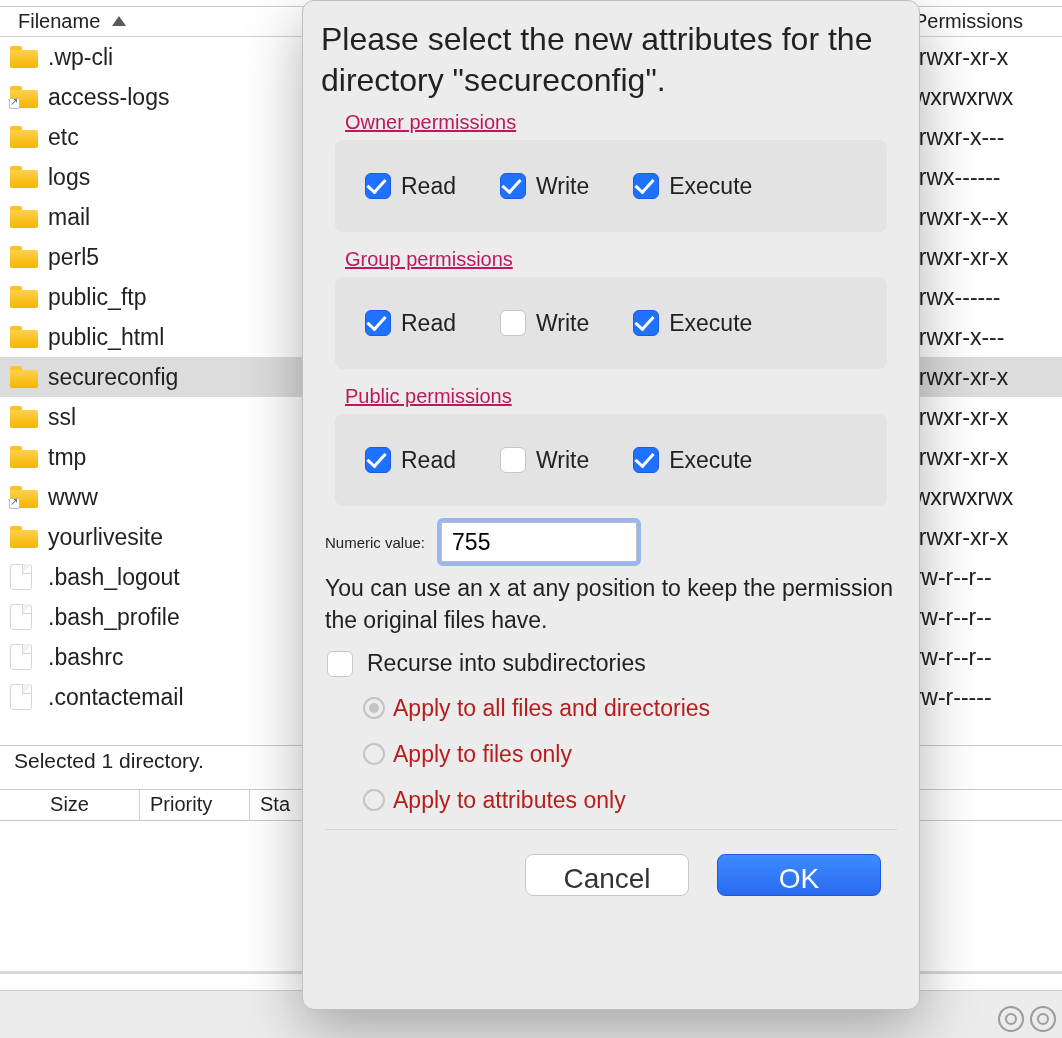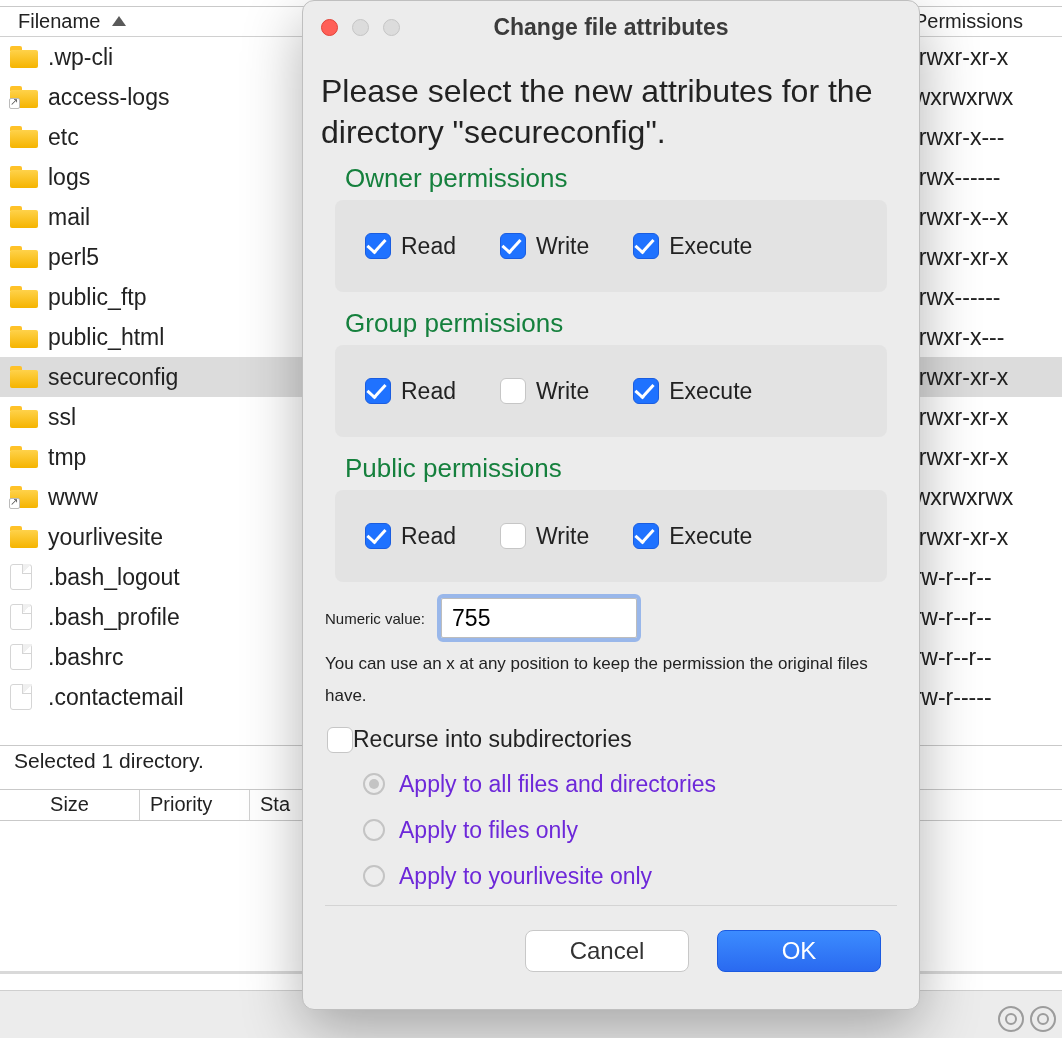--- a/index.html
+++ b/index.html
@@ -210,22 +210,23 @@
   }
   .prompt{
     font-size:32px; line-height:41px; color:#222;
     margin-bottom: 10px;
   }
 
   .perm-group{
     margin: 0 14px 16px 14px;
   }
   .perm-heading{
-    font-size:26px; color:#15803d;
+    font-size:20px; color:#be185d;
     padding: 0 0 6px 10px;
+    text-decoration: underline;
   }
   .perm-box{
     background:#e3e3e3;
     border-radius:8px;
     height:92px;
     display:flex;
     align-items:center;
     gap: 44px;
     padding-left: 30px;
   }
@@ -261,41 +262,41 @@
     font-size:23px;
     padding: 2px 10px;
     border:1px solid #bdbdbd;
     border-radius:2px;
     outline: 4px solid #99b7ea;
     outline-offset: 0;
     background:#fff;
   }
 
   .hint{
-    font-size:17px; line-height:32px;
+    font-size:23px; line-height:32px;
     margin: 8px 6px 14px 4px;
   }
 
   .recurse-row{
-    display:flex; align-items:center; 
+    display:flex; align-items:center; gap:14px;
     margin: 4px 6px 8px 6px;
     font-size:23px;
   }
   .recurse-row .box{
     width:26px; height:26px; border-radius:6px;
     background:#fff; border:1px solid #c6c6c6;
   }
 
   .radio-group{
     margin-left: 42px;
   }
   .radio-row{
-    display:flex; align-items:center; gap:14px;
+    display:flex; align-items:center; gap:8px;
     height:46px;
-    font-size:23px; color:#6d28d9;
+    font-size:23px; color:#b91c1c;
   }
   .radio-row .radio{
     width:22px; height:22px; border-radius:50%;
     border:2px solid #c4c4c4; background:#ededed;
     position:relative;
   }
   .radio-row .radio.sel::after{
     content:""; position:absolute; left:4px; top:4px;
     width:10px; height:10px; border-radius:50%;
     background:#c4c4c4;
@@ -306,22 +307,22 @@
     height:1px; background:#d4d4d4;
   }
 
   .button-row{
     display:flex; justify-content:flex-end; gap:28px;
     padding: 24px 20px 0 0;
   }
   .btn{
     width:164px; height:42px;
     border-radius:8px;
-    font-size:24px;
-    display:flex; align-items:center; justify-content:center;
+    font-size:28px;
+    display:flex; align-items:flex-end; justify-content:center;
     cursor:pointer;
   }
   .btn.secondary{
     background:#fff; border:1px solid #c8c8c8; color:#333;
   }
   .btn.primary{
     background: linear-gradient(#3c8cff,#2a6af0);
     border:1px solid #1b5ae0; color:#fff;
   }
 
@@ -479,28 +480,20 @@
   <div class="divider1"></div>
 </div>
 <div class="footer-strip">
   <div class="corner">
     <div class="circ"></div>
     <div class="circ"></div>
   </div>
 </div>
 
 <div class="dialog">
-  <div class="titlebar">
-    <div class="traffic">
-      <div class="dot red"></div>
-      <div class="dot grey"></div>
-      <div class="dot grey"></div>
-    </div>
-    <div class="title">Change file attributes</div>
-  </div>
 
   <div class="dialog-body">
     <div class="prompt">Please select the new attributes for the directory "secureconfig".</div>
 
     <div class="perm-group">
       <div class="perm-heading">Owner permissions</div>
       <div class="perm-box">
         <label class="chk">
           <span class="box checked"></span>
           <span>Read</span>
@@ -568,21 +561,21 @@
       <div class="radio-row">
         <span class="radio sel"></span>
         <span>Apply to all files and directories</span>
       </div>
       <div class="radio-row">
         <span class="radio"></span>
         <span>Apply to files only</span>
       </div>
       <div class="radio-row">
         <span class="radio"></span>
-        <span>Apply to yourlivesite only</span>
+        <span>Apply to attributes only</span>
       </div>
     </div>
 
     <div class="sep"></div>
 
     <div class="button-row">
       <div class="btn secondary">
         <span>Cancel</span>
       </div>
       <div class="btn primary">

